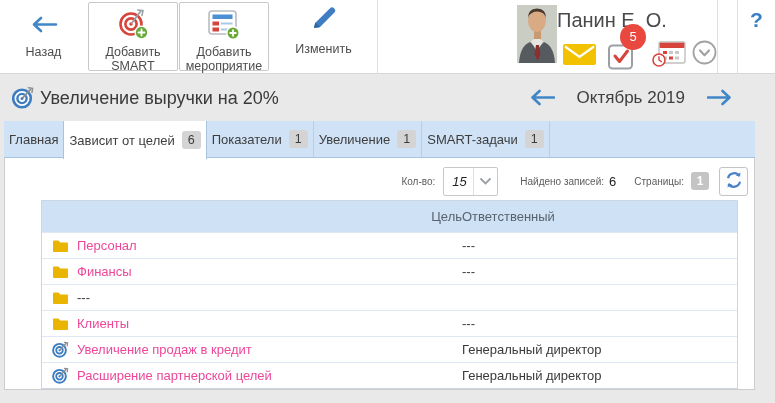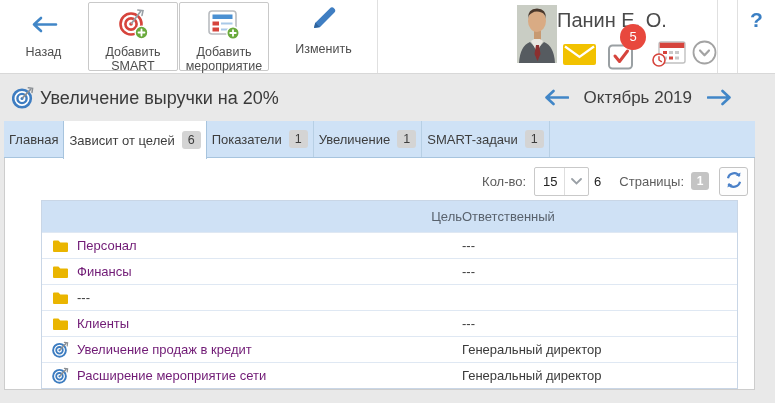--- a/index.html
+++ b/index.html
@@ -37,55 +37,55 @@
   .ic-cal { left:652px; top:41px; }
   .ic-chev { left:692px; top:40px; }
   .help-q { position:absolute; left:738px; top:8px; width:37px; text-align:center;
             font-size:21px; font-weight:bold; color:#3a7fc4; cursor:pointer; }
   
   .title-band { position:absolute; top:74px; left:0; width:775px; height:47px;border-radius:10px; }
   .goal-ic { position:absolute; left:12px; top:12px; }
   .page-title { position:absolute; left:40px; top:0; height:47px; line-height:49px;
                 font-size:18px; color:#3a3a3a; }
   .period-nav { position:absolute; right:42px; top:0; height:47px;
-                display:flex; align-items:center; gap:15px; }
+                display:flex; align-items:center; gap:22px; }
   .period-lbl { font-size:17px; color:#404040; }
   .nav-arrow { cursor:pointer; display:flex; align-items:center; }
   
   .tab-strip { position:absolute; top:121px; left:4px; width:751px; height:37px;
                background:#cfe2f6; border-bottom:1px solid #a7c4de; display:flex; }
   .tab { height:36px; line-height:37px; padding:0 5px; font-size:13px; color:#3d3d3d;
          border-right:1px solid #b7cfe4; cursor:pointer; white-space:nowrap; display:flex; align-items:center; gap:7px;}
   .tab.active { background:#fff; height:38px; border-left:1px solid #a7c4de;
                 border-right:1px solid #a7c4de; margin-left:-1px; position:relative; z-index:2; }
   .tab-badge { display:inline-block; background:#d4d4d4; color:#3d3d3d; font-size:12.5px;
                padding:1px 6px; border-radius:3px; line-height:16px; }
   
   .panel { position:absolute; top:158px; left:4px; width:751px; height:232px; background:#fff;
            border-left:1px solid #cdcdcd; border-right:1px solid #cdcdcd; border-bottom:1px solid #cdcdcd; }
   .controls { position:absolute; top:8px; right:6px; height:30px; display:flex; align-items:center; }
-  .ctl-lbl { color:#5c5c5c; font-size:13px; }
+  .ctl-lbl { color:#5c5c5c; font-size:10px; }
   .ctl-val { color:#222; font-size:13px; margin-left:5px; }
   .select { width:55px; height:29px; border:1px solid #c9c9c9; border-radius:2px; background:#fff;
-            display:flex; margin-left:8px; cursor:pointer; }
+            display:flex; margin-left:8px; cursor:pointer;font-style:italic; }
   .sel-val { flex:1; padding-left:8px; line-height:27px; color:#222; }
   .sel-arrow { width:24px; border-left:1px solid #dedede; display:flex; align-items:center; justify-content:center; }
   .m20 { margin-left:22px; } .m18 { margin-left:18px; }
   .pages-badge { width:18px; height:18px; background:#c4c4c4; color:#fff; border-radius:3px;
                  font-size:12px; font-weight:bold; text-align:center; line-height:18px; margin-left:7px; }
   .refresh-btn { width:29px; height:29px; border:1px solid #c4c4c4; border-radius:3px; background:#fdfdfd;
                  margin-left:10px; display:flex; align-items:center; justify-content:center; cursor:pointer; }
   
   .tbl { position:absolute; top:42px; left:36px; width:697px; border:1px solid #c9d6e6; }
   .thead { height:31px; background:#cfe1f5; display:flex; color:#59626d; }
   .th1 { width:420px; padding-left:35px; line-height:31px;text-align:right; }
   .th2 { flex:1; line-height:31px; }
   .trow { height:26px; display:flex; align-items:center; border-top:1px solid #dfe8f3; background:#fff; }
   .c-icon { width:35px; padding-left:10px; display:flex; align-items:center; }
-  .c-goal { width:385px; color:#701a75; cursor:pointer; text-decoration:none; }
+  .c-goal { width:385px; color:#ec4899; cursor:pointer; text-decoration:none; }
   .c-resp { flex:1; color:#3a3a3a; }
 </style>
 </head>
 <body>
 
 <div class="toolbar">
 
   <div class="tb-btn tb-back">
     <span>
       <svg width="28" height="17" viewBox="0 0 28 17">
@@ -246,20 +246,21 @@
   <div class="controls">
     <span class="ctl-lbl">Кол-во:</span>
     <div class="select">
       <span class="sel-val">15</span>
       <span class="sel-arrow">
         <svg width="11" height="7" viewBox="0 0 11 7">
             <path d="M1 1 l4.5 4.5 L10 1" fill="none" stroke="#9aa0a6" stroke-width="1.8" stroke-linecap="round"></path>
           </svg>
       </span>
     </div>
+    <span class="ctl-lbl m20">Найдено записей:</span>
     <span class="ctl-val">6</span>
     <span class="ctl-lbl m18">Страницы:</span>
     <span class="pages-badge">1</span>
     <div class="refresh-btn">
       <span>
         <svg width="18" height="18" viewBox="0 0 18 18">
           <path d="M14.5 5.2 A6.3 6.3 0 0 0 3 7.2" fill="none" stroke="#4a80c8" stroke-width="2.2"></path>
           <path d="M15.5 1.5 L14.8 5.6 L10.8 4.6 Z" fill="#4a80c8"></path>
           <path d="M3.5 12.8 A6.3 6.3 0 0 0 15 10.8" fill="none" stroke="#4a80c8" stroke-width="2.2"></path>
           <path d="M2.5 16.5 L3.2 12.4 L7.2 13.4 Z" fill="#4a80c8"></path>
@@ -325,18 +326,18 @@
         <div class="trow">
           <span class="c-icon">
             <svg width="17" height="17" viewBox="0 0 17 17">
               <circle cx="7.5" cy="9.3" r="6.4" fill="#fff" stroke="#3c7cc0" stroke-width="1.9"></circle>
               <circle cx="7.5" cy="9.3" r="3.3" fill="#fff" stroke="#3c7cc0" stroke-width="1.8"></circle>
               <circle cx="7.5" cy="9.3" r="1.1" fill="#3c7cc0"></circle>
               <path d="M14 2.6 L8.1 8.7" stroke="#8a8f94" stroke-width="1.5" stroke-linecap="round"></path>
               <path d="M12.4 1.3 L15.6 1.7 L15.2 4.8" fill="none" stroke="#8a8f94" stroke-width="1.2" stroke-linecap="round"></path>
             </svg>
           </span>
-          <a class="c-goal">Расширение мероприятие сети</a>
+          <a class="c-goal">Расширение партнерской целей</a>
           <span class="c-resp">Генеральный директор</span>
         </div>
       </div>
   </div>
 </div>
 
 </body></html>

